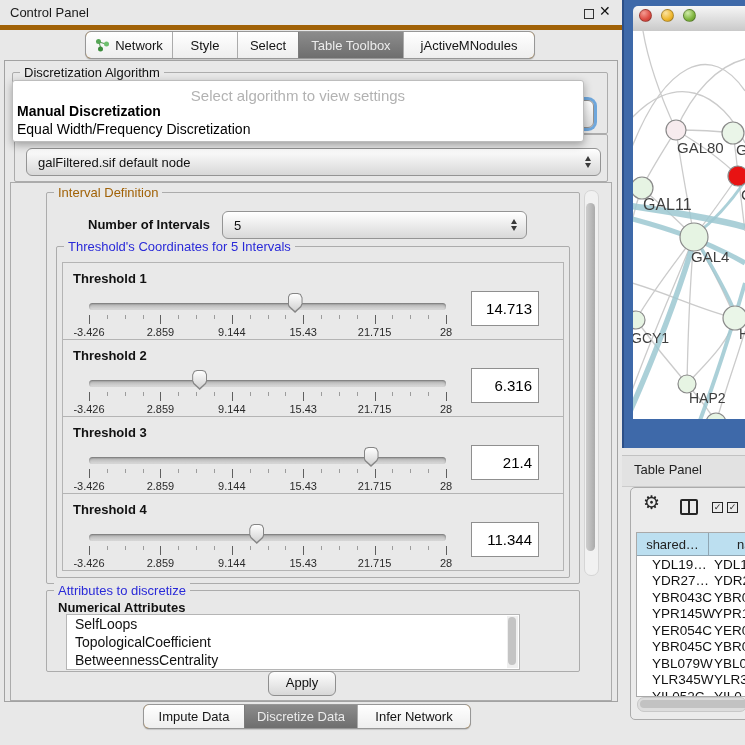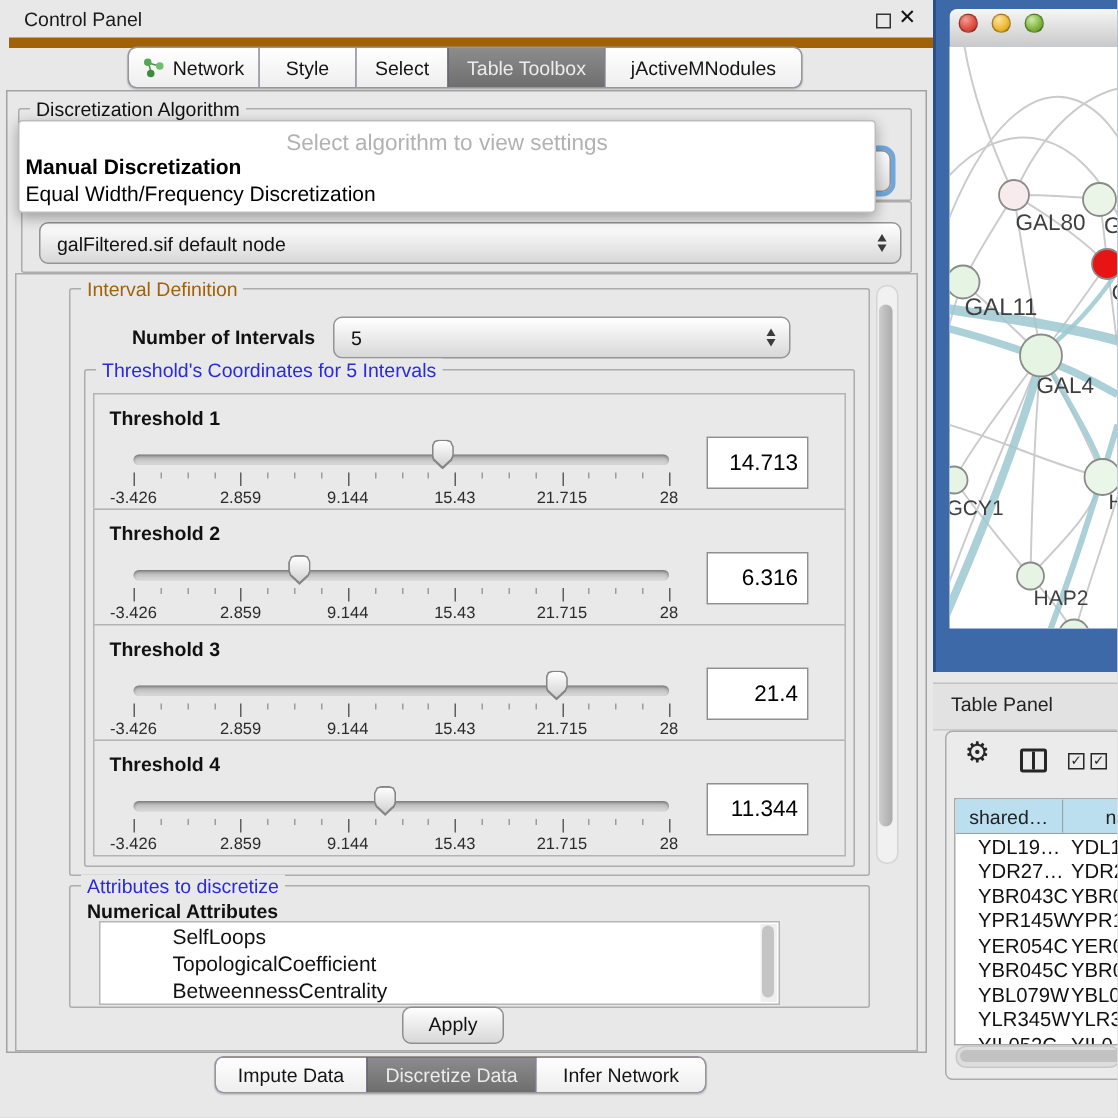--- a/index.html
+++ b/index.html
@@ -1,25 +1,25 @@
 <!DOCTYPE html>
 <html><head>
 <meta charset="utf-8">
 <style>
   html,body{margin:0;padding:0;background:#D7D7D7;}
   #root{position:relative;width:745px;height:745px;background:#E8E8E8;overflow:hidden;
         font-family:"Liberation Sans","DejaVu Sans",sans-serif;-webkit-font-smoothing:antialiased;}
   .abs{position:absolute;}
   
-  .cp-titlebar{left:6px;top:0;width:622px;height:25px;border-bottom:7px solid #a16207;}
+  .cp-titlebar{left:0;top:0;width:622px;height:25px;border-bottom:5px solid #a16207;}
   .cp-title{left:10px;top:5px;font-size:13px;color:#1A1A1A;}
   .float-btn{left:584px;top:9px;width:8px;height:8px;border:1.5px solid #333;background:transparent;}
   .close-btn{left:599px;top:3px;font-size:14px;font-weight:bold;color:#111;}
   
-  .seg{position:absolute;display:flex;border:1px solid #979797;border-radius:6px;overflow:hidden;background:#4c1d95;box-shadow:0 1px 1px rgba(0,0,0,.15);}
+  .seg{position:absolute;display:flex;border:1px solid #979797;border-radius:6px;overflow:hidden;background:#a16207;box-shadow:0 1px 1px rgba(0,0,0,.15);}
   .seg .tab{display:flex;align-items:center;justify-content:center;gap:5px;font-size:13px;color:#141414;
             background:linear-gradient(#FFFFFF,#EEEEEE);border-left:1px solid #ABABAB;white-space:nowrap;}
   .seg .tab:first-child{border-left:none;}
   .seg .tab.sel{background:linear-gradient(#8C8C8C,#6E6E6E);color:#ECECEC;border-left-color:#7B7B7B;}
   
   .main-box{left:4px;top:60px;width:612px;height:640px;border:1px solid #A2A2A2;}
   .inner-box{left:10px;top:182px;width:600px;height:517px;border:1px solid #ABABAB;}
   .group{border:1px solid #ACACAC;border-radius:2px;}
   .gb-label{position:absolute;font-size:13px;background:#E8E8E8;padding:0 4px;color:#111;white-space:nowrap;z-index:1;}
   .lbl-green{color:#a16207;}
@@ -54,21 +54,21 @@
   .tick-label{position:absolute;top:63px;width:56px;text-align:center;font-size:11px;color:#2B2B2B;}
   .th-value{position:absolute;left:408px;top:28px;width:60px;height:33px;background:#FFF;border:1px solid #8F8F8F;
             font-size:15px;color:#000;text-align:right;line-height:33px;padding-right:6px;}
   .vscroll{left:584px;top:190px;width:13px;height:384px;background:#F1F1F1;border:1px solid #D5D5D5;border-radius:7px;}
   .vscroll .vthumb{position:absolute;left:1px;top:12px;width:9px;height:348px;border-radius:5px;
             background:linear-gradient(90deg,#CDCDCD,#ABABAB);}
   
   .attr-sub{font-size:13px;font-weight:bold;color:#111;}
   .attr-list{left:66px;top:614px;width:452px;height:54px;background:#FFF;border:1px solid #B5B5B5;overflow:hidden;
              font-size:14px;color:#111;}
-  .attr-item{height:18px;line-height:18px;padding-left:8px;white-space:nowrap;margin-left:40px;}
+  .attr-item{height:18px;line-height:18px;padding-left:8px;white-space:nowrap;}
   .attr-scroll{position:absolute;right:1px;top:1px;width:11px;height:52px;background:#EFEFEF;}
   .attr-scroll .vthumb{position:absolute;left:1px;top:1px;width:8px;height:48px;background:#C4C4C4;border-radius:4px;}
   .apply{left:268px;top:671px;width:66px;height:23px;border:1px solid #8E8E8E;border-radius:6px;
          background:linear-gradient(#FEFEFE,#D8D8D8);font-size:13px;color:#111;text-align:center;line-height:21px;}
   
   .net-frame{left:622px;top:0;width:123px;height:448px;background:#3E69A9;border-left:2px solid #2C4F87;}
   .net-titlebar{left:633px;top:6px;width:112px;height:25px;background:linear-gradient(#F6F6F6,#C9C9C9);
                 border-bottom:1px solid #909090;border-top-left-radius:5px;}
   .tl{position:absolute;top:9px;width:13px;height:13px;border-radius:50%;border:1px solid rgba(0,0,0,.28);box-sizing:border-box;}
   .net-canvas{left:633px;top:31px;width:112px;height:388px;background:#FFF;overflow:hidden;}

